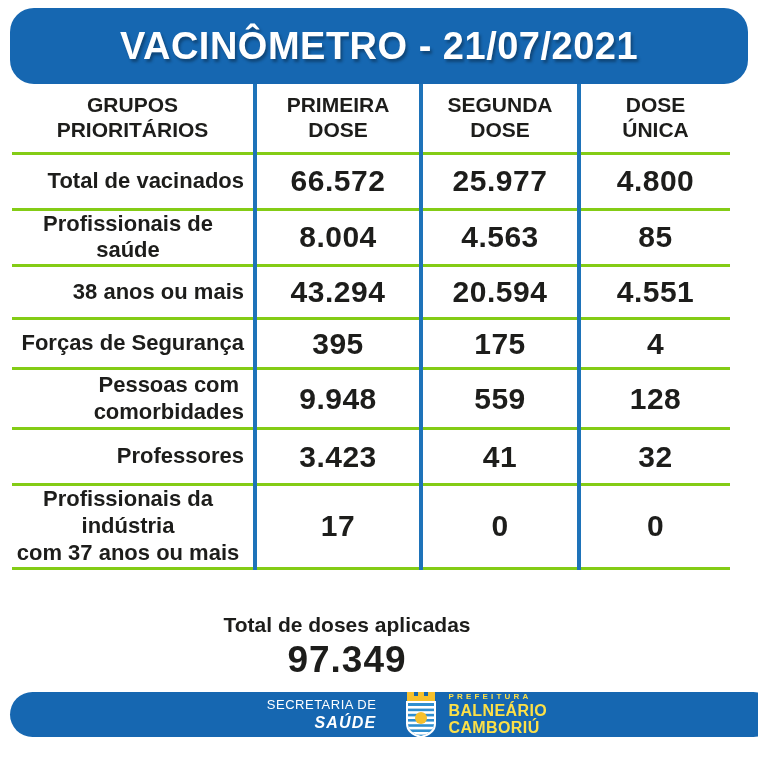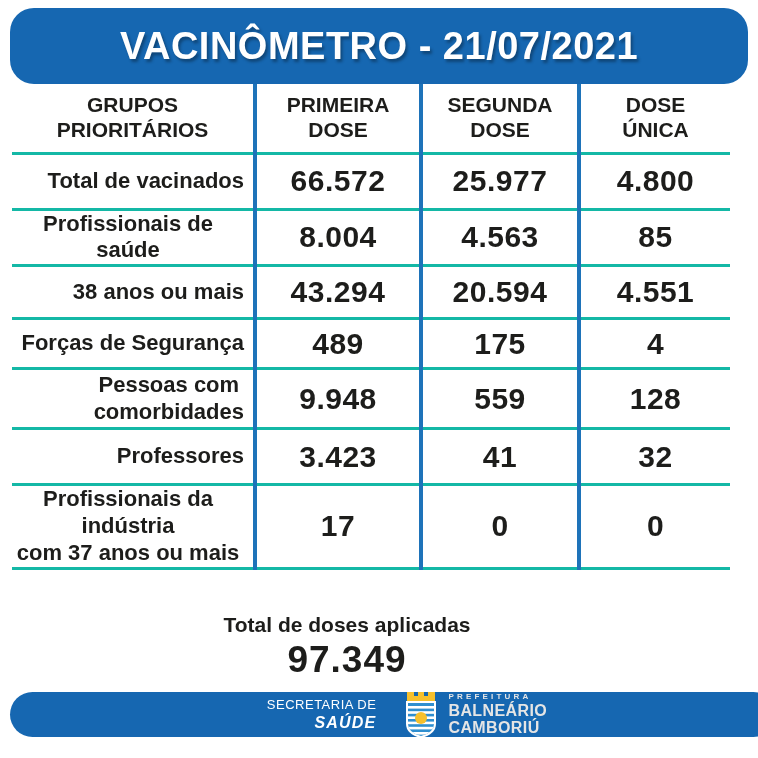--- a/index.html
+++ b/index.html
@@ -16,21 +16,21 @@
   .title{
     color:#ffffff;font-weight:bold;font-size:38px;letter-spacing:.5px;
     text-shadow:2px 3px 3px rgba(0,0,0,.32);white-space:nowrap;
   }
   
   table.vax{
     position:absolute;top:84px;left:12px;width:718px;
     border-collapse:collapse;table-layout:fixed;
   }
   .vax th,.vax td{padding:0;vertical-align:middle;}
-  .vax tr{border-bottom:3px solid #14b8a6;}
+  .vax tr{border-bottom:3px solid #84cc16;}
   .vax th:not(:last-child),.vax td:not(:last-child){border-right:4px solid #1e73b9;}
   .vax th{
     font-weight:bold;font-size:21px;line-height:1.18;text-align:center;color:#1d1d1b;
   }
   .vax th span,.vax td span{white-space:pre-line;}
   .vax td.label{text-align:right;padding-right:9px;font-weight:bold;font-size:22px;line-height:1.22;}
   .vax td.label span{display:inline-block;text-align:center;}
   .vax td.num{text-align:center;font-weight:bold;font-size:30px;letter-spacing:.5px;}
   tr.hr{height:69px;} tr.r0{height:56px;} tr.r1{height:56px;} tr.r2{height:53px;}
   tr.r3{height:50px;} tr.r4{height:60px;} tr.r5{height:59px;} tr.r6{height:56px;} tr.r7{height:62px;}
@@ -38,21 +38,21 @@
   .total{position:absolute;top:613px;left:0;width:694px;text-align:center;}
   .total .lbl{font-size:21px;font-weight:bold;display:block;}
   .total .val{font-size:37px;font-weight:bold;letter-spacing:1px;display:block;margin-top:2px;}
   
   .footer-band{top:692px;height:45px;padding-left:28px;}
   .footer-inner{display:flex;align-items:center;}
   .secretaria{color:#ffffff;text-align:right;line-height:1.2;margin-right:26px;}
   .secretaria .s1{font-size:13px;letter-spacing:.5px;display:block;}
   .secretaria .s2{font-size:16px;font-weight:bold;letter-spacing:1.2px;display:block;font-style:italic;}
   .crest{width:38px;height:48px;margin-right:8px;}
-  .logo-text{color:#e5e5e5;line-height:1.05;}
+  .logo-text{color:#fde047;line-height:1.05;}
   .logo-text .pref{font-size:8px;font-weight:bold;letter-spacing:3.2px;display:block;margin-bottom:2px;}
   .logo-text .big{font-size:16px;font-weight:bold;letter-spacing:.4px;display:block;}
 </style>
 </head>
 <body>
 
 <div class="page">
 
   <div class="band header-band">
     <span class="title">VACINÔMETRO - 21/07/2021</span>
@@ -89,21 +89,21 @@
       <td class="num"><span>85</span></td>
     </tr>
     <tr class="r2">
       <td class="label"><span>38 anos ou mais</span></td>
       <td class="num"><span>43.294</span></td>
       <td class="num"><span>20.594</span></td>
       <td class="num"><span>4.551</span></td>
     </tr>
     <tr class="r3">
       <td class="label"><span>Forças de Segurança</span></td>
-      <td class="num"><span>489</span></td>
+      <td class="num"><span>395</span></td>
       <td class="num"><span>175</span></td>
       <td class="num"><span>4</span></td>
     </tr>
     <tr class="r4">
       <td class="label"><span>Pessoas com
 comorbidades</span></td>
       <td class="num"><span>9.948</span></td>
       <td class="num"><span>559</span></td>
       <td class="num"><span>128</span></td>
     </tr>

